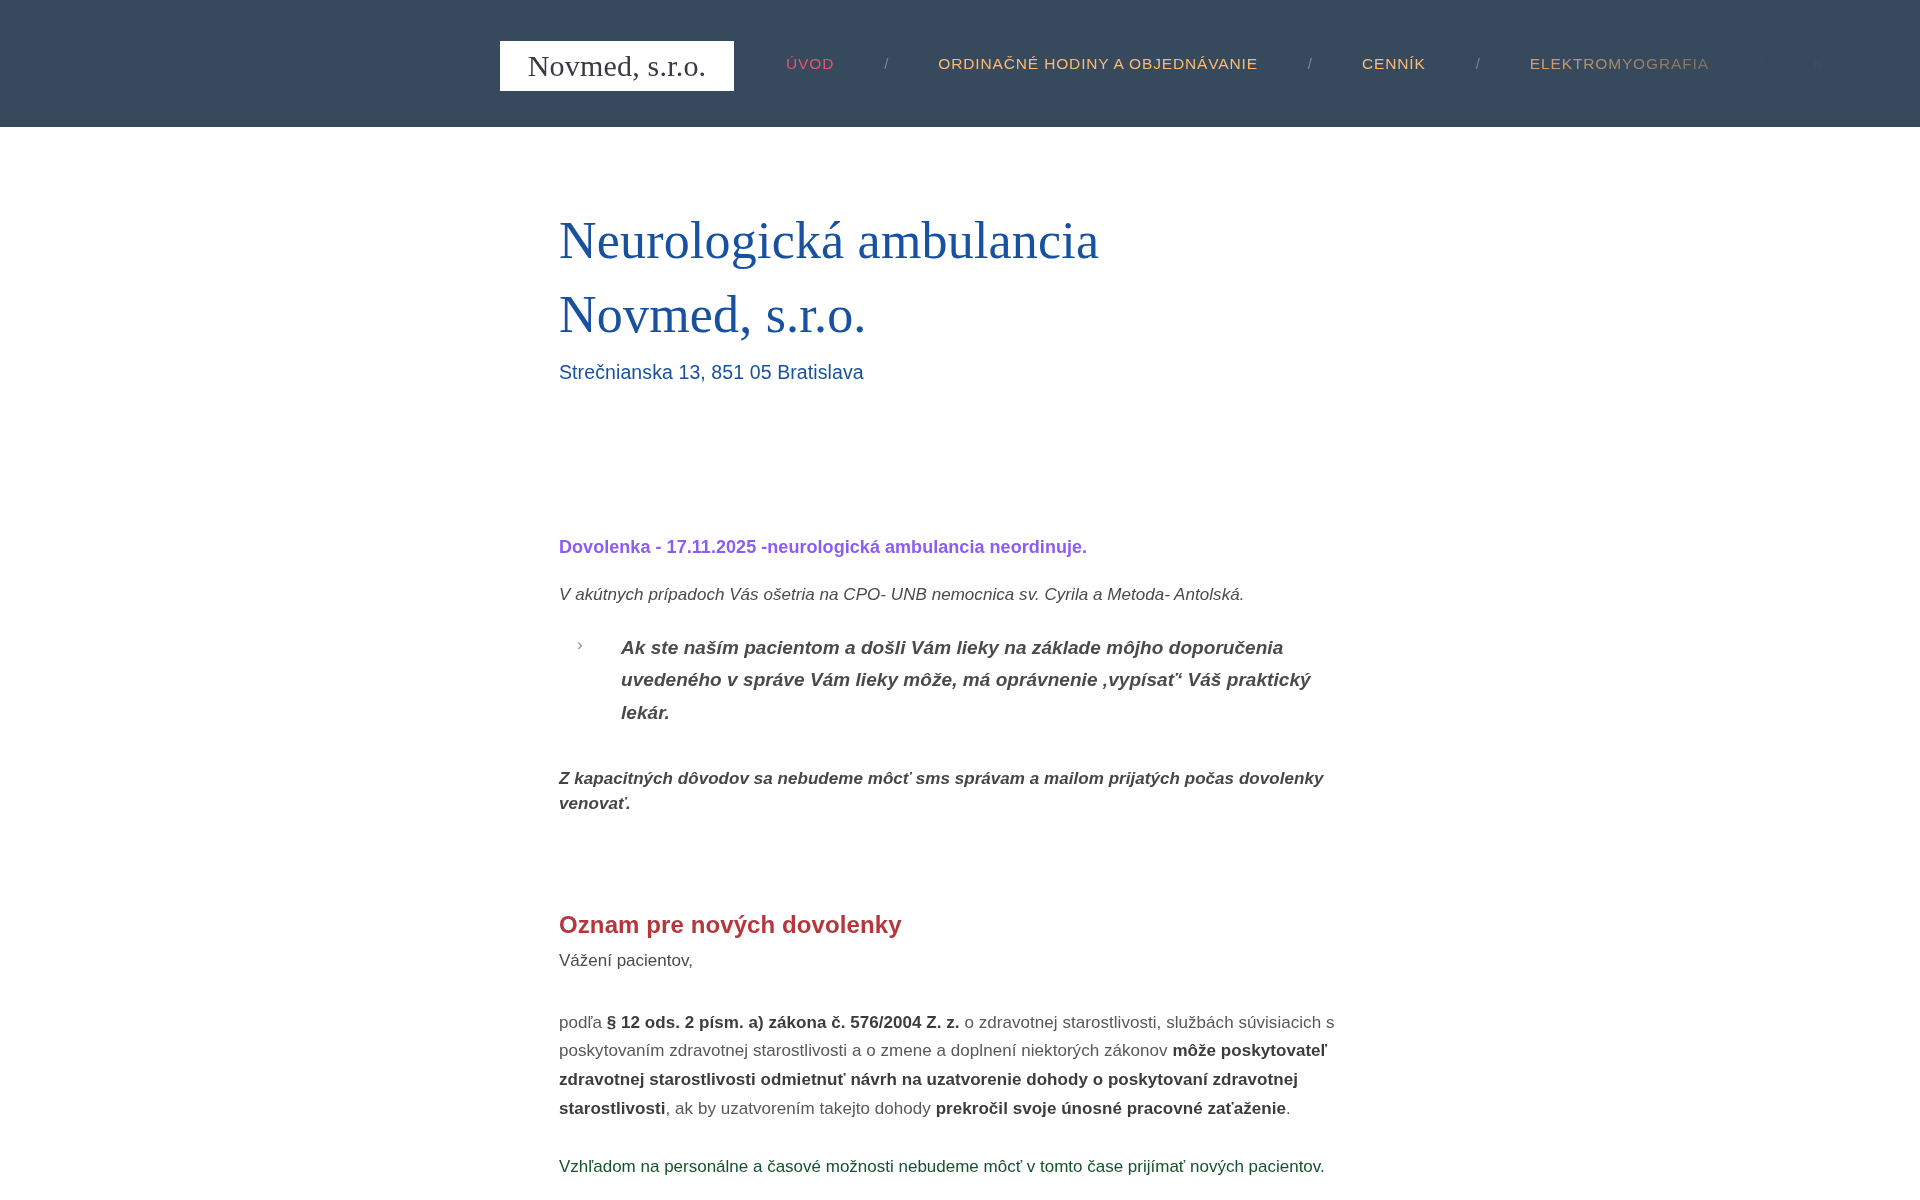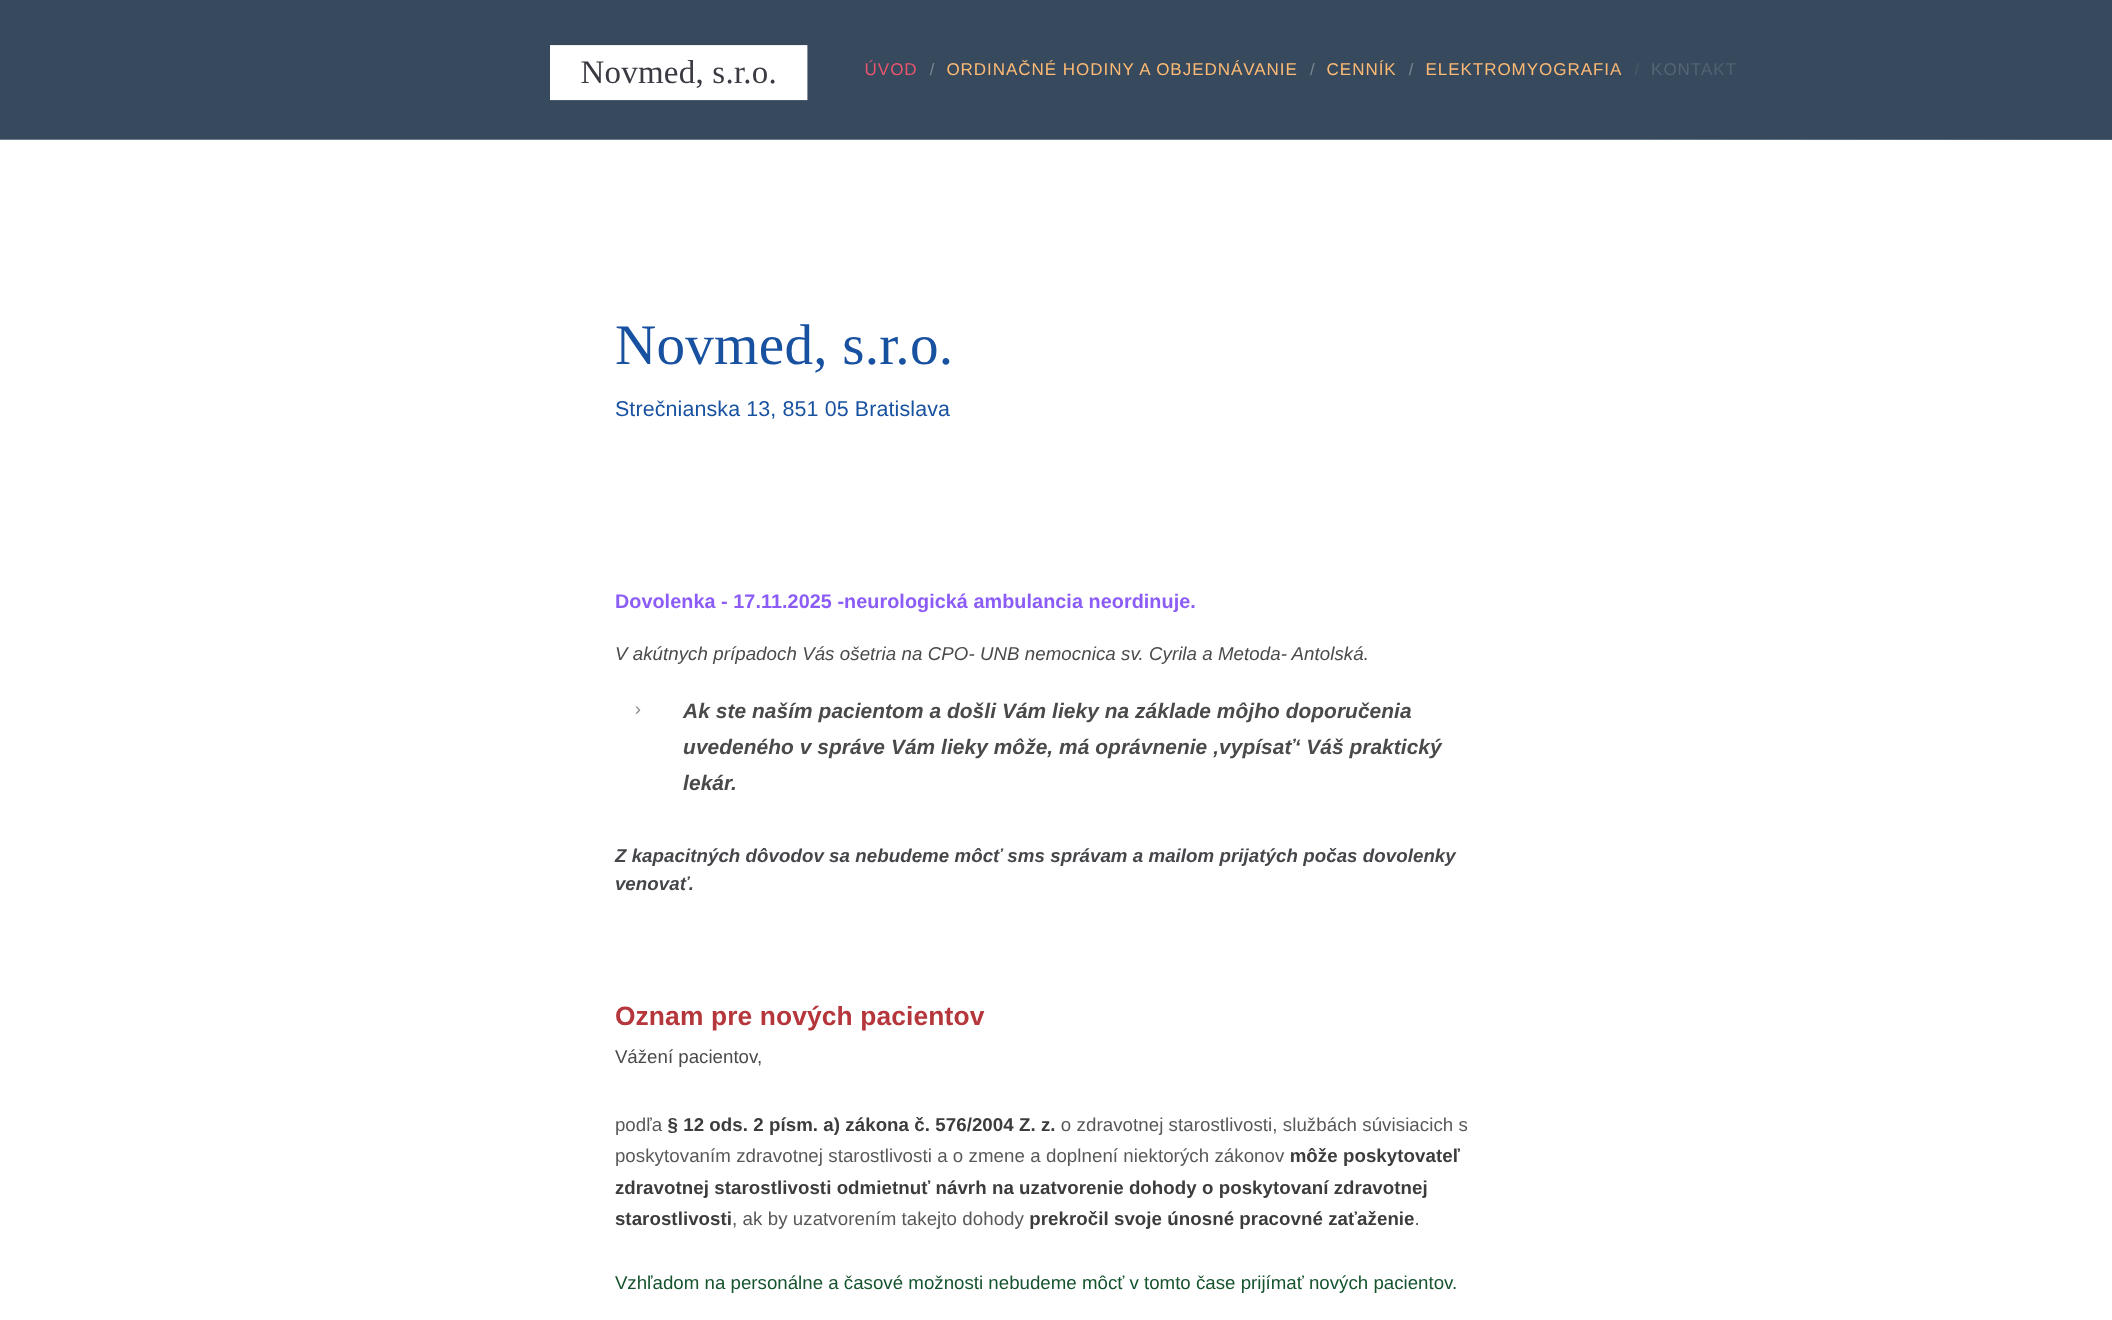--- a/index.html
+++ b/index.html
@@ -48,20 +48,21 @@
     white-space: nowrap;
   }
 
   .main-nav {
     position: absolute;
     left: 786px;
     top: 50px;
     display: flex;
     white-space: nowrap;
     height: 28px;
+    gap: 39px;
   }
 
   .nav-link {
     font-size: 15.5px;
     letter-spacing: 0.85px;
     color: #fdba74;
     text-decoration: none;
     text-transform: uppercase;
     line-height: 28px;
     display: inline-block;
@@ -227,21 +228,21 @@
     <a class="nav-link faded" href="#">KONTAKT</a>
   </nav>
 
   <div class="nav-fade"></div>
 </header>
 
 <main class="page-body">
   <div class="content">
 
     <h1 class="hero-title">
-      <br>
+      <span>Neurologická ambulancia</span><br>
       <span>Novmed, s.r.o.</span>
     </h1>
 
     <div class="hero-address">Strečnianska 13, 851 05 Bratislava</div>
 
     <div class="spacer-lg"></div>
 
     <h2 class="alert-heading">Dovolenka -  17.11.2025 -neurologická ambulancia  neordinuje.</h2>
 
     <p class="body-text" style="margin-top:21px;font-style:italic;">V akútnych prípadoch Vás ošetria na CPO- UNB nemocnica sv. Cyrila a Metoda- Antolská.</p>
@@ -251,21 +252,21 @@
         <span class="bullet-marker">›</span>
         <span>Ak ste naším pacientom a došli Vám lieky na základe môjho doporučenia uvedeného v správe Vám lieky môže, má oprávnenie ‚vypísať‘ Váš praktický lekár.</span>
       </li>
     </ul>
 
     <p class="strong-para">Z kapacitných dôvodov sa nebudeme môcť sms správam a mailom prijatých počas dovolenky venovať.</p>
 
     <div class="spacer-md"></div>
     <div class="spacer-sm"></div>
 
-    <h2 class="section-heading">Oznam pre nových pacientov</h2>
+    <h2 class="section-heading">Oznam pre nových dovolenky</h2>
 
     <p class="lead-line">Vážení pacientov,</p>
 
     <p class="legal-para">
       <span>podľa </span><b>§ 12 ods. 2 písm. a) zákona č. 576/2004 Z. z.</b><span> o zdravotnej starostlivosti, službách súvisiacich s poskytovaním zdravotnej starostlivosti a o zmene a doplnení niektorých zákonov </span><b>môže poskytovateľ zdravotnej starostlivosti odmietnuť návrh na uzatvorenie dohody o poskytovaní zdravotnej starostlivosti</b><span>, ak by uzatvorením takejto dohody </span><b>prekročil svoje únosné pracovné zaťaženie</b><span>.</span>
     </p>
 
     <p class="tail-para">Vzhľadom na personálne a časové možnosti nebudeme môcť v tomto čase prijímať nových pacientov.</p>
 
   </div>

